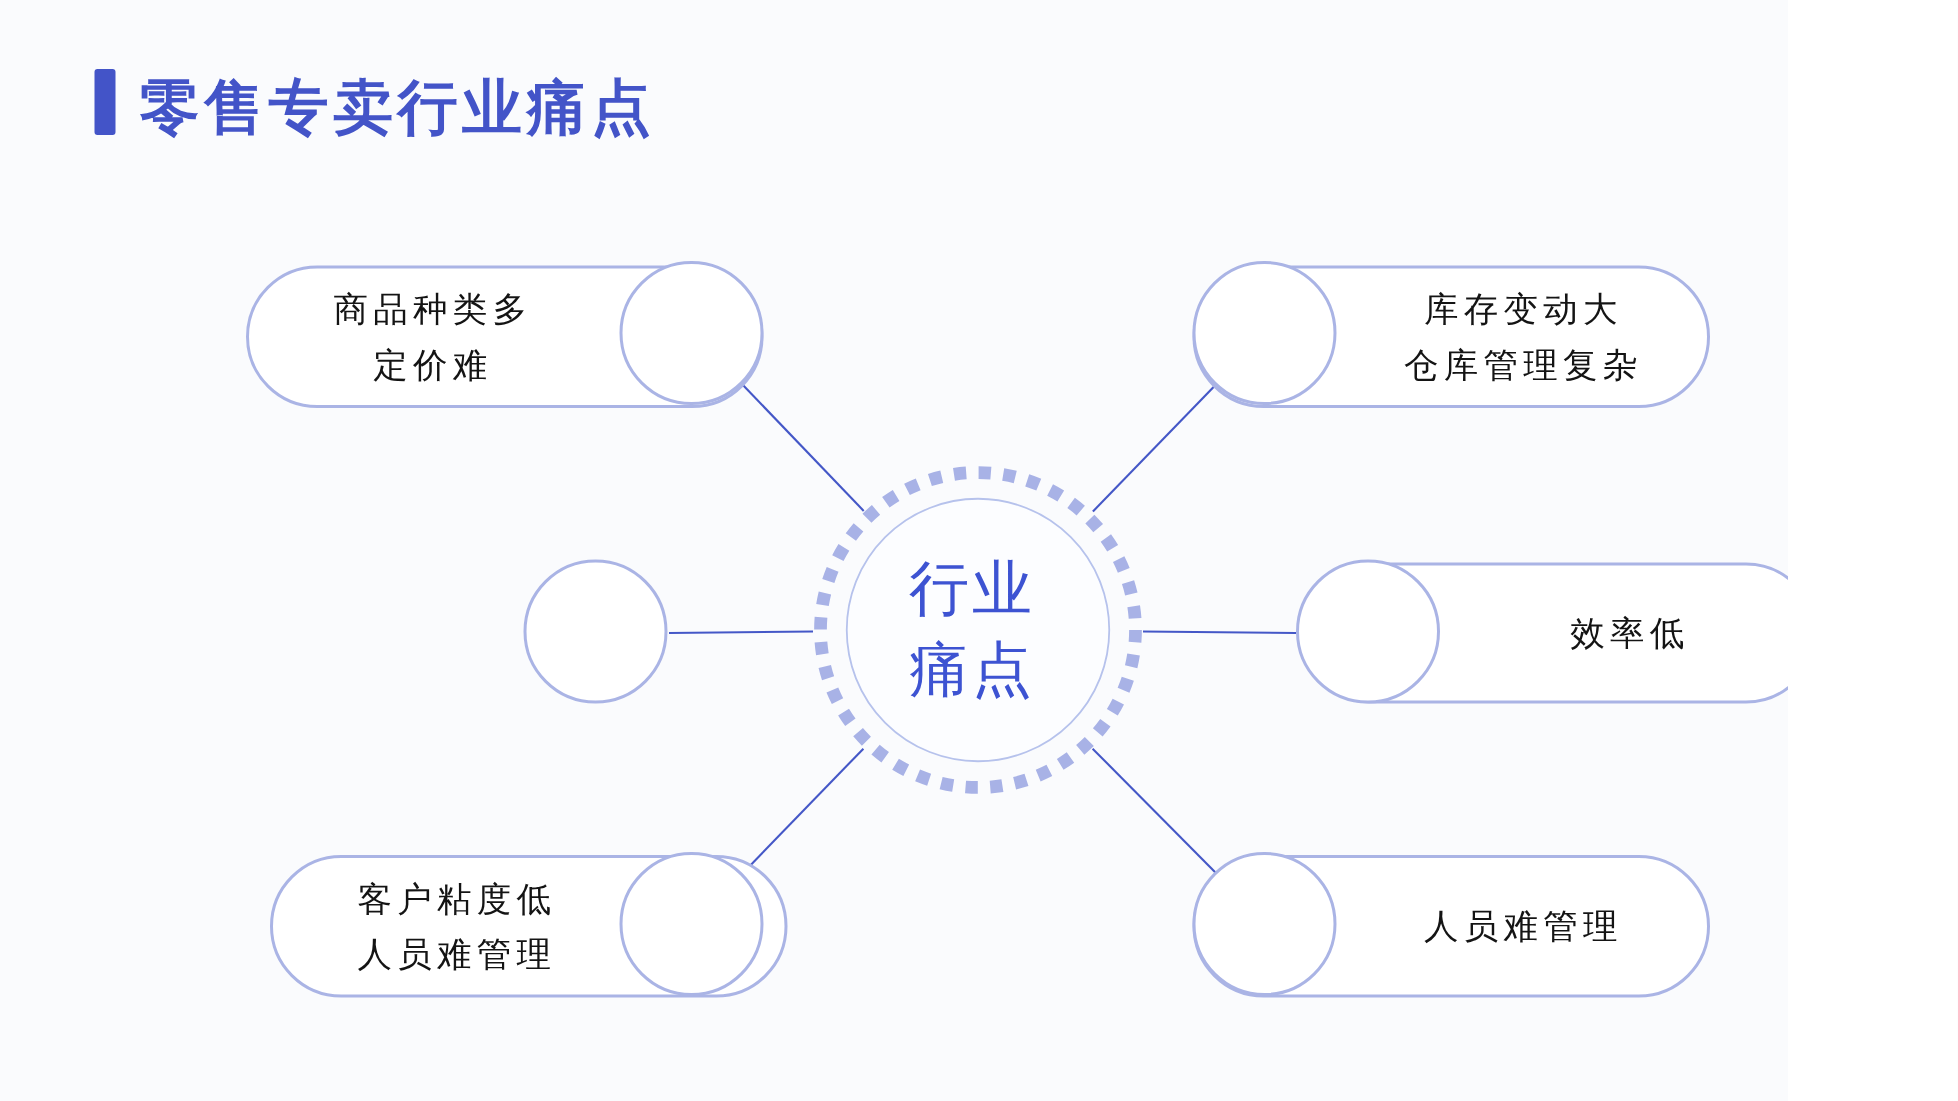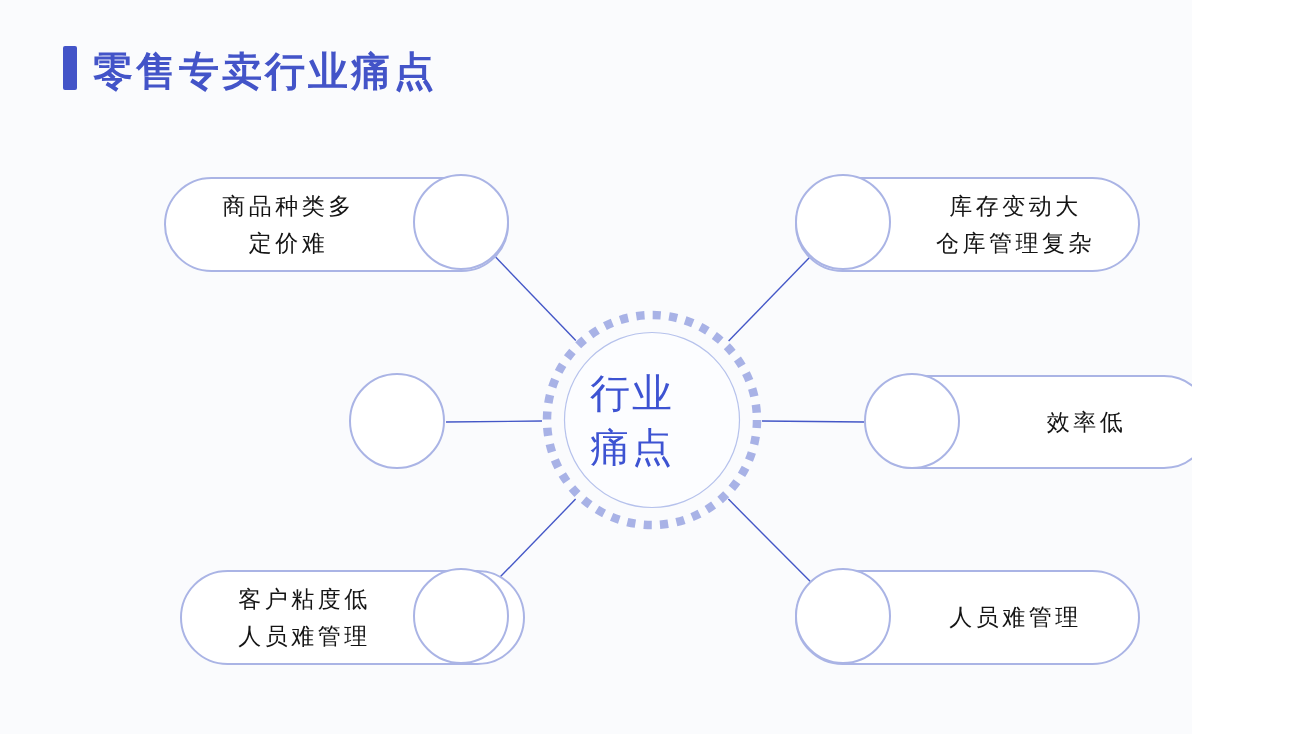--- a/index.html
+++ b/index.html
@@ -21,21 +21,21 @@
     font-size:40px;font-weight:bold;letter-spacing:3px;
     color:#4354c8;white-space:nowrap;
   }
   
   .diagram-svg{position:absolute;left:0;top:0;width:1305px;height:734px;}
   .connector{stroke:#4457c7;stroke-width:1.4;}
   .dotted-ring{fill:none;stroke:#a8b2e6;stroke-width:8.5;stroke-dasharray:8.2 8.3;}
   .inner-circle{fill:#fcfdff;stroke:#b6c2ec;stroke-width:1.2;}
   
   .center-label{
-    position:absolute;left:512px;top:366px;width:240px;
+    position:absolute;left:528px;top:366px;width:240px;
     text-align:center;color:#3d53d2;
     font-size:40px;line-height:54px;font-weight:500;letter-spacing:2px;
   }
   
   .pill{
     position:absolute;height:91px;width:341px;
     background:#ffffff;border:2px solid #aab4e5;border-radius:48px;
     box-sizing:content-box;
   }
   .pill-mid{height:90px;}

